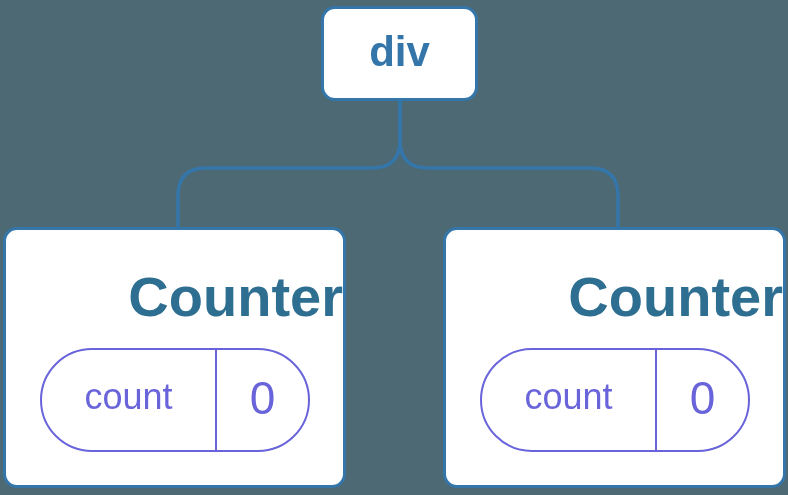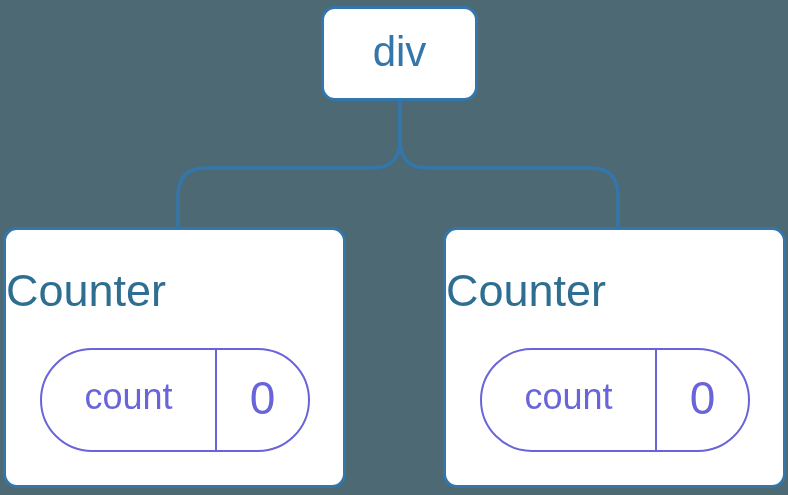--- a/index.html
+++ b/index.html
@@ -38,45 +38,45 @@
     background: var(--node-fill, #ffffff);
     border: 3.5px solid var(--line, #3476aa);
     border-radius: 14px;
     display: flex;
     align-items: center;
     justify-content: center;
   }
   .root-label {
     color: var(--root-text, #3476aa);
     font-size: 42px;
-    font-weight: 400;
+    font-weight: 700;
     line-height: 1;
     padding-bottom: 4px;
   }
   .card {
     position: absolute;
     top: 227px;
     width: 343px;
     height: 261px;
     box-sizing: border-box;
     background: var(--node-fill, #ffffff);
     border: 3px solid var(--line, #3476aa);
     border-radius: 14px;
   }
   .card-left  { left: 3px; }
   .card-right { left: 443px; }
   .card-title {
     position: absolute;
     top: 36px;
     left: 0;
     width: 100%;
-    text-align: left;
+    text-align: right;
     color: var(--component-title, #2e6e91);
-    font-size: 45px;
-    font-weight: 400;
+    font-size: 56px;
+    font-weight: 700;
     line-height: 1.1;
   }
   .state-pill {
     position: absolute;
     left: 34px;
     top: 118px;
     width: 270px;
     height: 104px;
     box-sizing: border-box;
     border: 2px solid var(--state-accent, #6964da);

